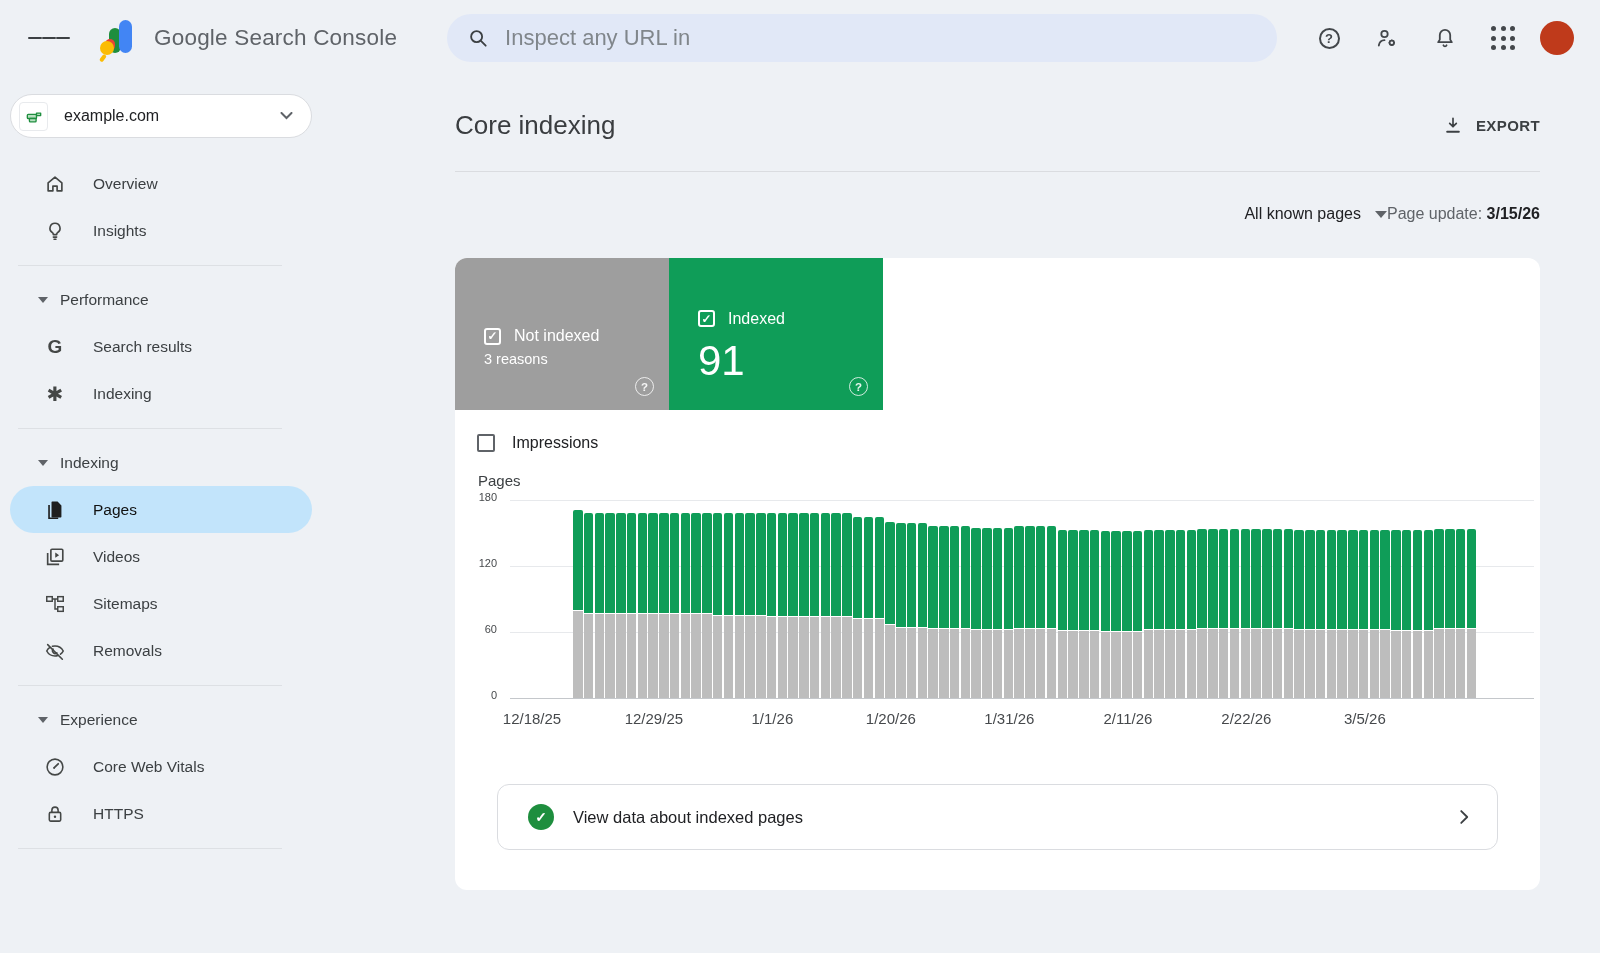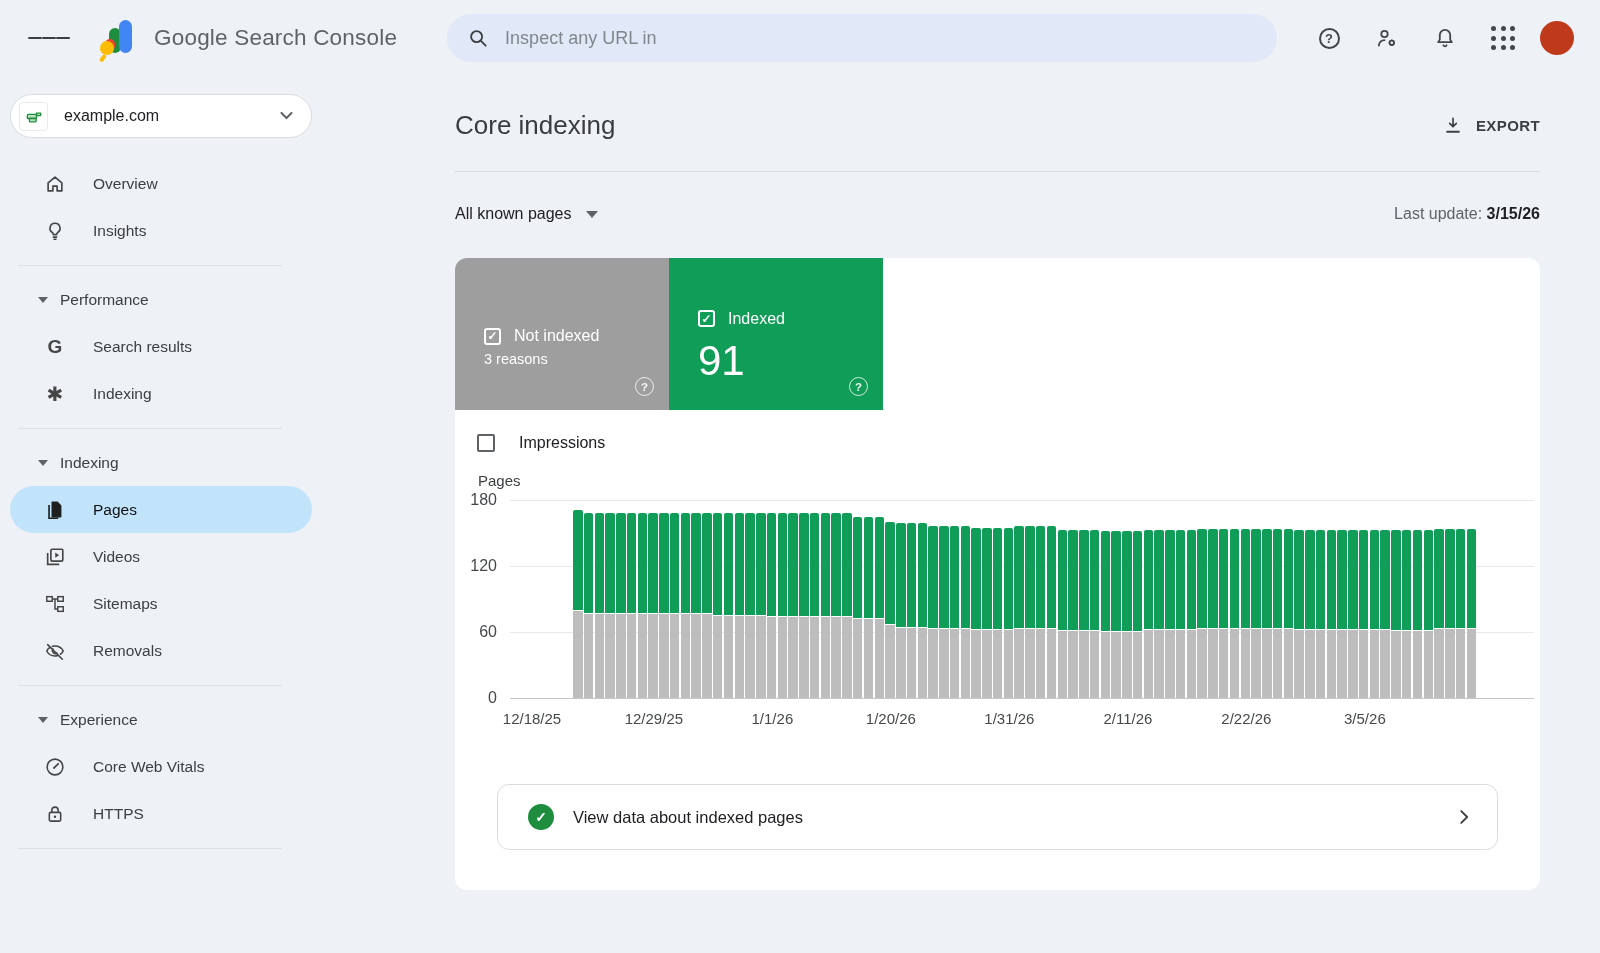--- a/index.html
+++ b/index.html
@@ -18,21 +18,21 @@
   .logo { display:flex; align-items:center; gap:14px; margin-left:30px; }
   .logo-mark { position:relative; width:40px; height:42px; flex:none; }
   .lm-blue  { position:absolute; left:19px; top:3px;  width:13px; height:33px; border-radius:7px; background:#4285f4; }
   .lm-green { position:absolute; left:9px;  top:11px; width:12px; height:25px; border-radius:6px; background:#1e8e3e; }
   .lm-red   { position:absolute; left:5px;  top:22px; width:10px; height:12px; border-radius:5px; background:#ea4335; }
   .lm-yellow{ position:absolute; left:0px;  top:24px; width:14px; height:14px; border-radius:50%; background:#fbbc04; }
   .lm-handle{ position:absolute; left:1px;  top:37px; width:3.5px; height:8px; background:#fbbc04; border-radius:2px; transform:rotate(38deg); }
   .logo-text { font-size:22.5px; color:#5f6368; letter-spacing:.2px; white-space:nowrap; }
   .searchbar { margin-left:50px; width:830px; height:48px; border-radius:24px; background:var(--searchpill,#e1e8f7);
                display:flex; align-items:center; padding:0 20px; gap:16px; flex:none; }
-  .searchbar input { border:none; outline:none; background:transparent; font-size:18px; color:#14532d; flex:1; }
+  .searchbar input { border:none; outline:none; background:transparent; font-size:22px; color:#14532d; flex:1; }
   .searchbar input::placeholder { color:#80868b; }
   .tb-right { margin-left:auto; display:flex; align-items:center; gap:16px; }
   .q-circle { width:21px; height:21px; border:2px solid #43474b; border-radius:50%; display:flex; align-items:center; justify-content:center;
               font-size:13px; font-weight:700; color:#43474b; }
   .apps-grid { display:grid; grid-template-columns:repeat(3,5px); grid-template-rows:repeat(3,5px); gap:4.5px; }
   .apps-grid i { background:#43474b; border-radius:50%; }
   .avatar { width:34px; height:34px; border-radius:50%; background:var(--avatar,#bf3a1b); flex:none; }
 
   
   .content { display:flex; align-items:flex-start; }
@@ -56,51 +56,51 @@
   .sec-head .tri { width:0; height:0; border-left:5px solid transparent; border-right:5px solid transparent; border-top:6px solid #5f6368; }
   .nav-divider { border:none; border-top:1px solid #dde0e4; margin:11px 30px 11px 8px; }
   .gi { font-size:19px; font-weight:700; }
   .ai { font-size:20px; line-height:1; }
 
   
   .page-head { display:flex; align-items:center; justify-content:space-between; height:46px; }
   .page-head h1 { font-size:26px; font-weight:400; color:#3a3d40; }
   .export { display:flex; align-items:center; gap:13px; font-size:15px; font-weight:600; letter-spacing:.4px; color:#3c4043; }
   .head-divider { border:none; border-top:1px solid #dadce0; margin-top:23px; }
-  .controls { margin-top:20px; height:44px; display:flex; align-items:center; justify-content:space-between; }
+  .controls { margin-top:20px; height:44px; display:flex; align-items:center; justify-content:flex-end; }
   .filter { display:flex; align-items:center; gap:14px; font-size:16px; color:#202124; }
   .filter .tri { width:0; height:0; border-left:6px solid transparent; border-right:6px solid transparent; border-top:7px solid #5f6368; }
   .lastupd { font-size:16px; color:#5f6368; }
   .lastupd b { color:#202124; font-weight:600; }
 
   
   .panel { margin-top:22px; background:#fff; border-radius:12px; overflow:hidden; padding-bottom:40px; }
   .cards { display:flex; }
   .card { width:214px; height:152px; position:relative; color:#fff; padding:26px 0 0 29px; flex:none; }
   .card-gray { background:var(--cardgray,#9e9e9e); }
   .card-green { background:var(--green,#0f9d58); }
   .card-top { display:flex; align-items:center; gap:13px; font-size:16px; }
   .cb-checked { width:17px; height:17px; border:2px solid #fff; border-radius:3px; display:flex; align-items:center;
                 justify-content:center; font-size:12px; font-weight:700; color:#fff; flex:none; }
   .card-num { font-size:42px; font-weight:400; margin-top:10px; line-height:1.1; }
   .card-sub { font-size:14.5px; margin-top:6px; }
   .card-help { position:absolute; right:15px; bottom:14px; width:19px; height:19px; border:1.8px solid rgba(255,255,255,.8);
                border-radius:50%; display:flex; align-items:center; justify-content:center; font-size:11.5px;
                color:rgba(255,255,255,.9); font-weight:700; }
 
-  .imp { margin:24px 0 0 22px; display:inline-flex; align-items:center; gap:24px; font-size:16px; color:#202124; cursor:pointer; }
+  .imp { margin:24px 0 0 22px; display:inline-flex; align-items:center; gap:17px; font-size:16px; color:#202124; cursor:pointer; }
   .cb-empty { width:18px; height:18px; border:2px solid #5f6368; border-radius:2px; background:#fff; flex:none; }
 
   
   .chart { margin-top:16px; }
   .ylab { margin-left:23px; font-size:15px; color:#3c4043; height:20px; margin-bottom:8px; }
   .plot { position:relative; margin:0 6px 0 55px; height:198px; }
   .grid { position:absolute; left:0; right:0; height:1px; background:#e7e9ec; }
   .grid.base { background:#c4c7cb; }
-  .ytick { position:absolute; left:-55px; width:42px; text-align:right; font-size:16px; color:#46494c; }
+  .ytick { position:absolute; left:-55px; width:42px; text-align:right; font-size:11px; color:#46494c; }
   .bars { position:absolute; left:20px; top:0; bottom:0; width:948px; display:flex; }
   .slot { flex:1; position:relative; }
   .bar { position:absolute; left:0; right:1.3px; bottom:0; display:flex; flex-direction:column; justify-content:flex-end; }
   .seg-green { background:var(--green,#0f9d58); border-radius:2px 2px 0 0; border-bottom:1.5px solid #fff; }
   .seg-gray { background:var(--bargray,#bdbdbd); }
   .xlabels { position:relative; margin-left:55px; height:36px; }
   .xtick { position:absolute; top:12px; transform:translateX(-50%); font-size:15px; color:#46494c; white-space:nowrap; }
 
   
   .viewdata { display:flex; align-items:center; gap:19px; margin:50px 42px 0 42px; width:calc(100% - 84px);
@@ -316,21 +316,21 @@
           <span>EXPORT</span>
         </button>
       </div>
       <hr class="head-divider">
       <div class="controls">
         <button class="filter">
           <span>All known pages</span>
             <span class="tri"></span>
         </button>
         <div class="lastupd">
-          <span>Last update:</span> <b>3/15/26</b>
+          <span>Page update:</span> <b>3/15/26</b>
         </div>
       </div>
 
       <section class="panel">
         <div class="cards">
           <button class="card card-gray">
             <div class="card-top">
               <span class="cb-checked">✓</span>
               <span>Not indexed</span>
             </div>

